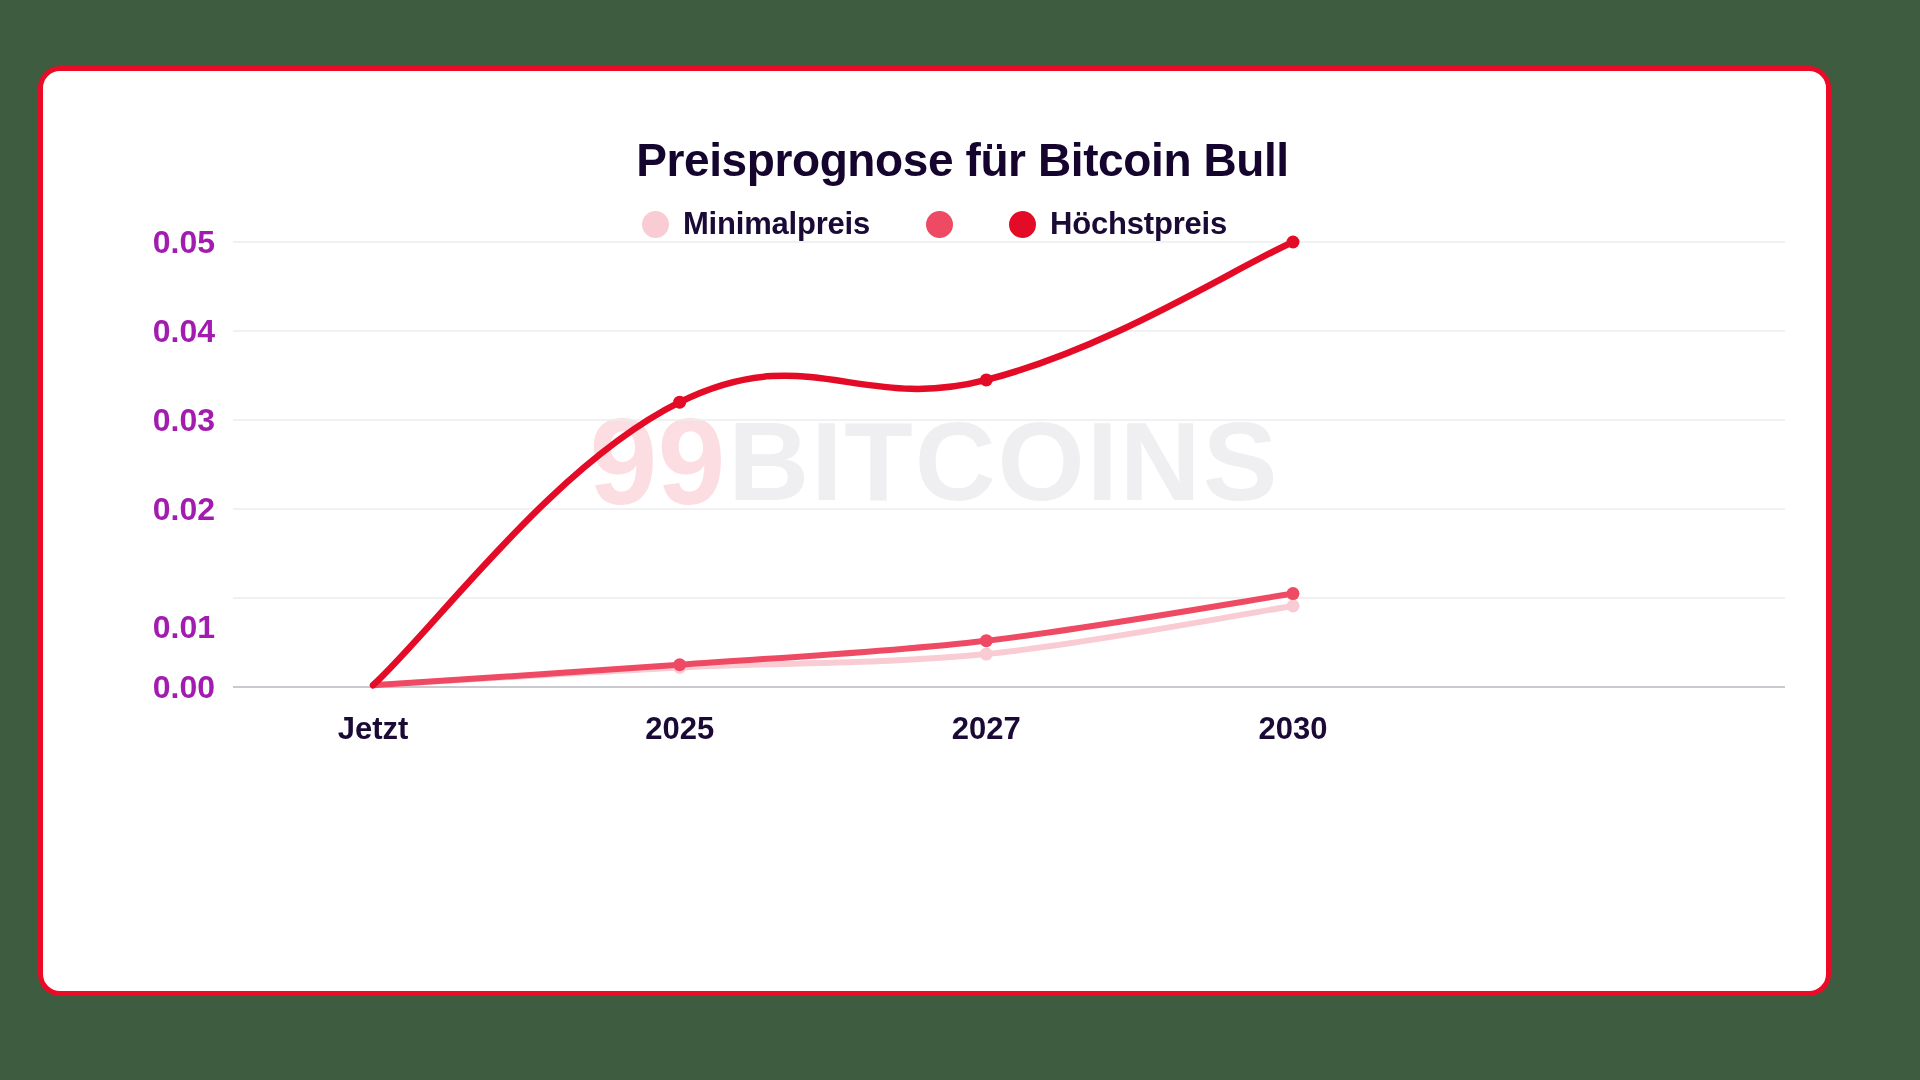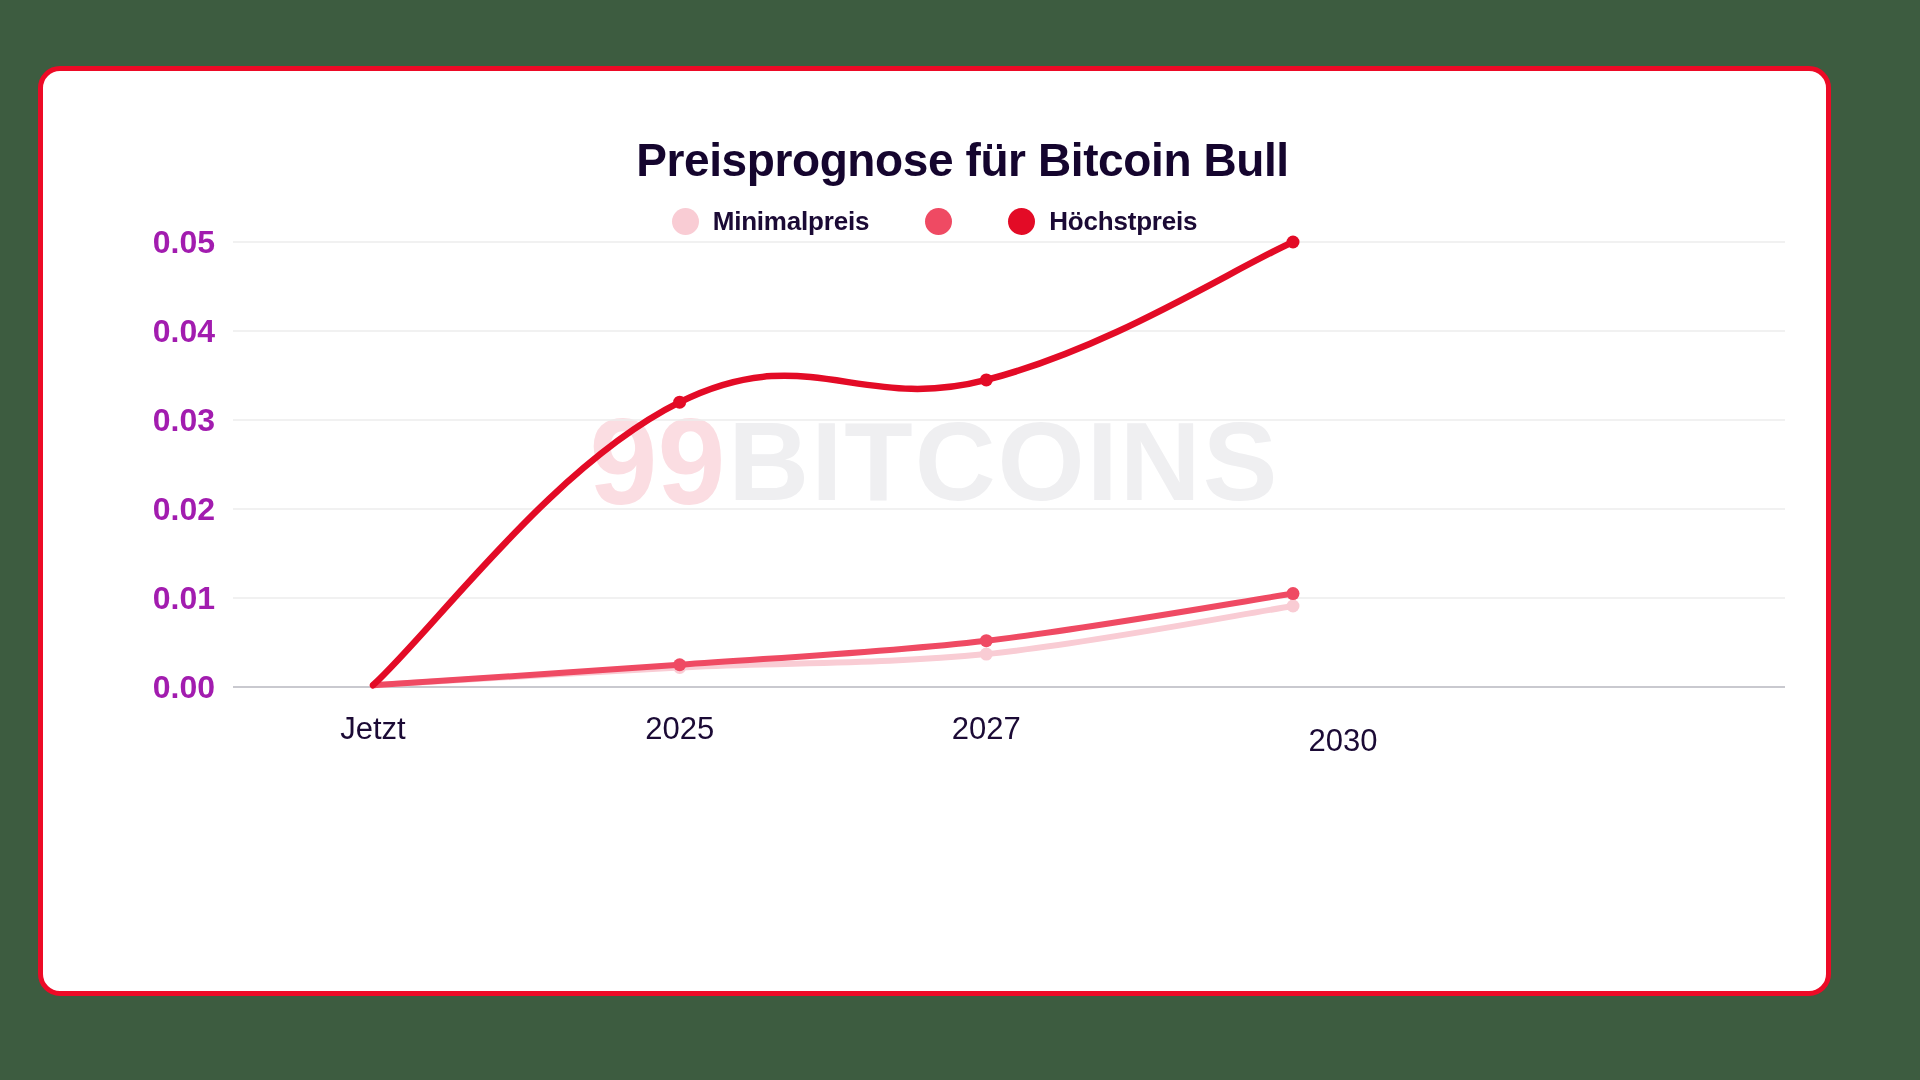--- a/index.html
+++ b/index.html
@@ -58,21 +58,21 @@
     align-items: center;
     gap: 14px;
   }
   .legend-dot {
     width: 27px;
     height: 27px;
     border-radius: 50%;
     display: block;
   }
   .legend-label {
-    font-size: 26px;
+    font-size: 31px;
     font-weight: bold;
     color: #1b0a35;
     letter-spacing: -0.2px;
   }
   #plot-wrap {
     position: absolute;
     left: 0;
     top: 0;
     width: 100%;
     height: 100%;
@@ -96,21 +96,21 @@
     position: absolute;
     left: 0;
     top: 0;
     width: 172px;
     height: 930px;
   }
   .xtick {
     position: absolute;
     transform: translateX(-50%);
     font-size: 31px;
-    font-weight: normal;
+    font-weight: bold;
     color: #1b0a35;
     white-space: nowrap;
   }
   #xtick-layer {
     position: absolute;
     left: 0;
     top: 0;
     width: 100%;
     height: 930px;
   }
@@ -193,28 +193,28 @@
             <g>
               <path d="M 330 614.22 C 393.3777777777778 555.7292, 509.9111111111111 394.2891333333333, 636.6666666666666 331.2 C 763.4222222222222 268.11086666666665, 816.5777777777777 342.058, 943.3333333333333 308.95 C 1070.0888888888887 275.842, 1186.6222222222223 199.50966666666667, 1250 171" fill="none" stroke="#e30b26" stroke-width="6.5" stroke-linecap="round" stroke-linejoin="round"></path>
               <circle cx="636.6666666666666" cy="331.2" r="6.5" fill="#e30b26"></circle>
               <circle cx="943.3333333333333" cy="308.95" r="6.5" fill="#e30b26"></circle>
               <circle cx="1250" cy="171" r="6.5" fill="#e30b26"></circle>
             </g>
           </g>
       </svg>
       <div id="ytick-layer">
           <div class="ytick" style="top: 616px;">0.00</div>
-          <div class="ytick" style="top: 527px;">0.01</div>
+          <div class="ytick" style="top: 556px;">0.01</div>
           <div class="ytick" style="top: 438px;">0.02</div>
           <div class="ytick" style="top: 349px;">0.03</div>
           <div class="ytick" style="top: 260px;">0.04</div>
           <div class="ytick" style="top: 171px;">0.05</div>
         </div>
       <div id="xtick-layer">
           <div class="xtick" style="left: 330px; top: 640px;">Jetzt</div>
           <div class="xtick" style="left: 636.667px; top: 640px;">2025</div>
           <div class="xtick" style="left: 943.333px; top: 640px; text-align: right;">2027</div>
-          <div class="xtick" style="left: 1300px; top: 640px; margin-top: 12px;">2030</div>
+          <div class="xtick" style="left: 1250px; top: 640px;">2030</div>
         </div>
     </div>
 
   </div>
 </div>
 
 </body></html>

